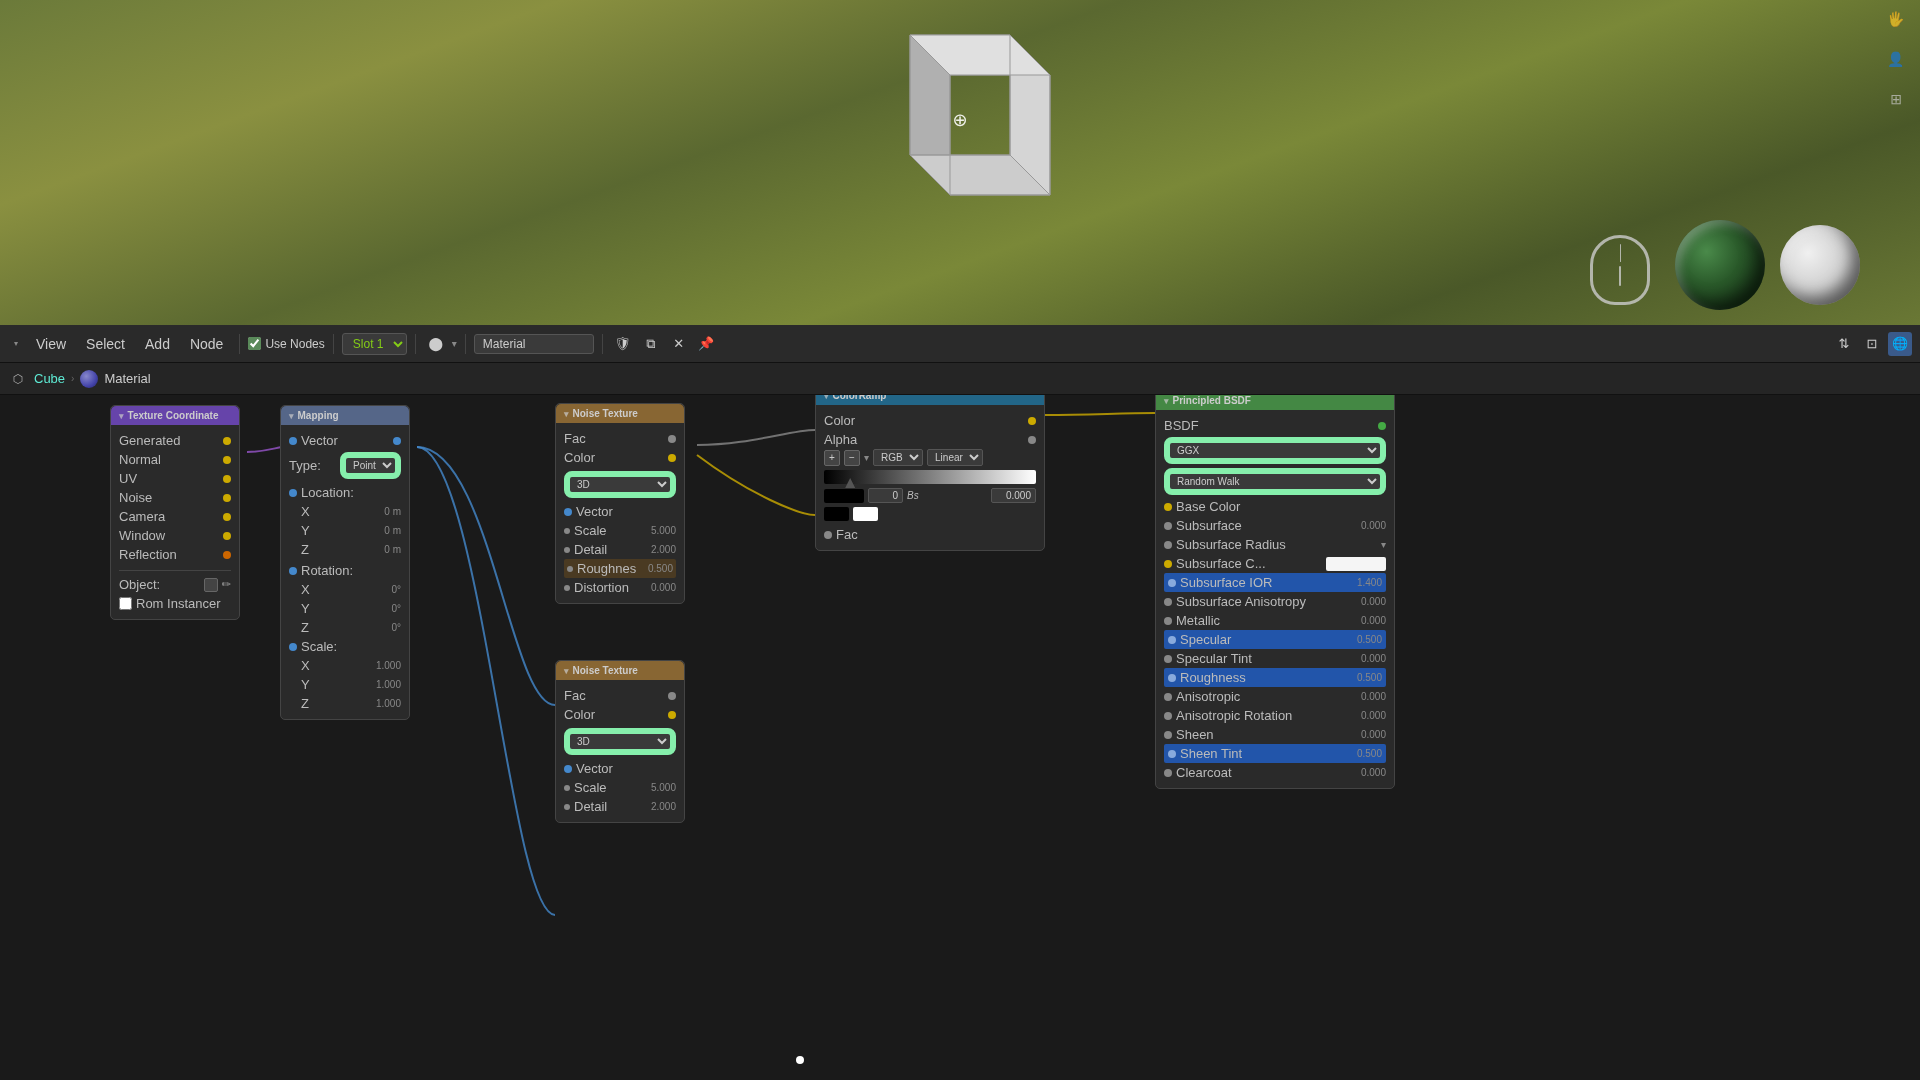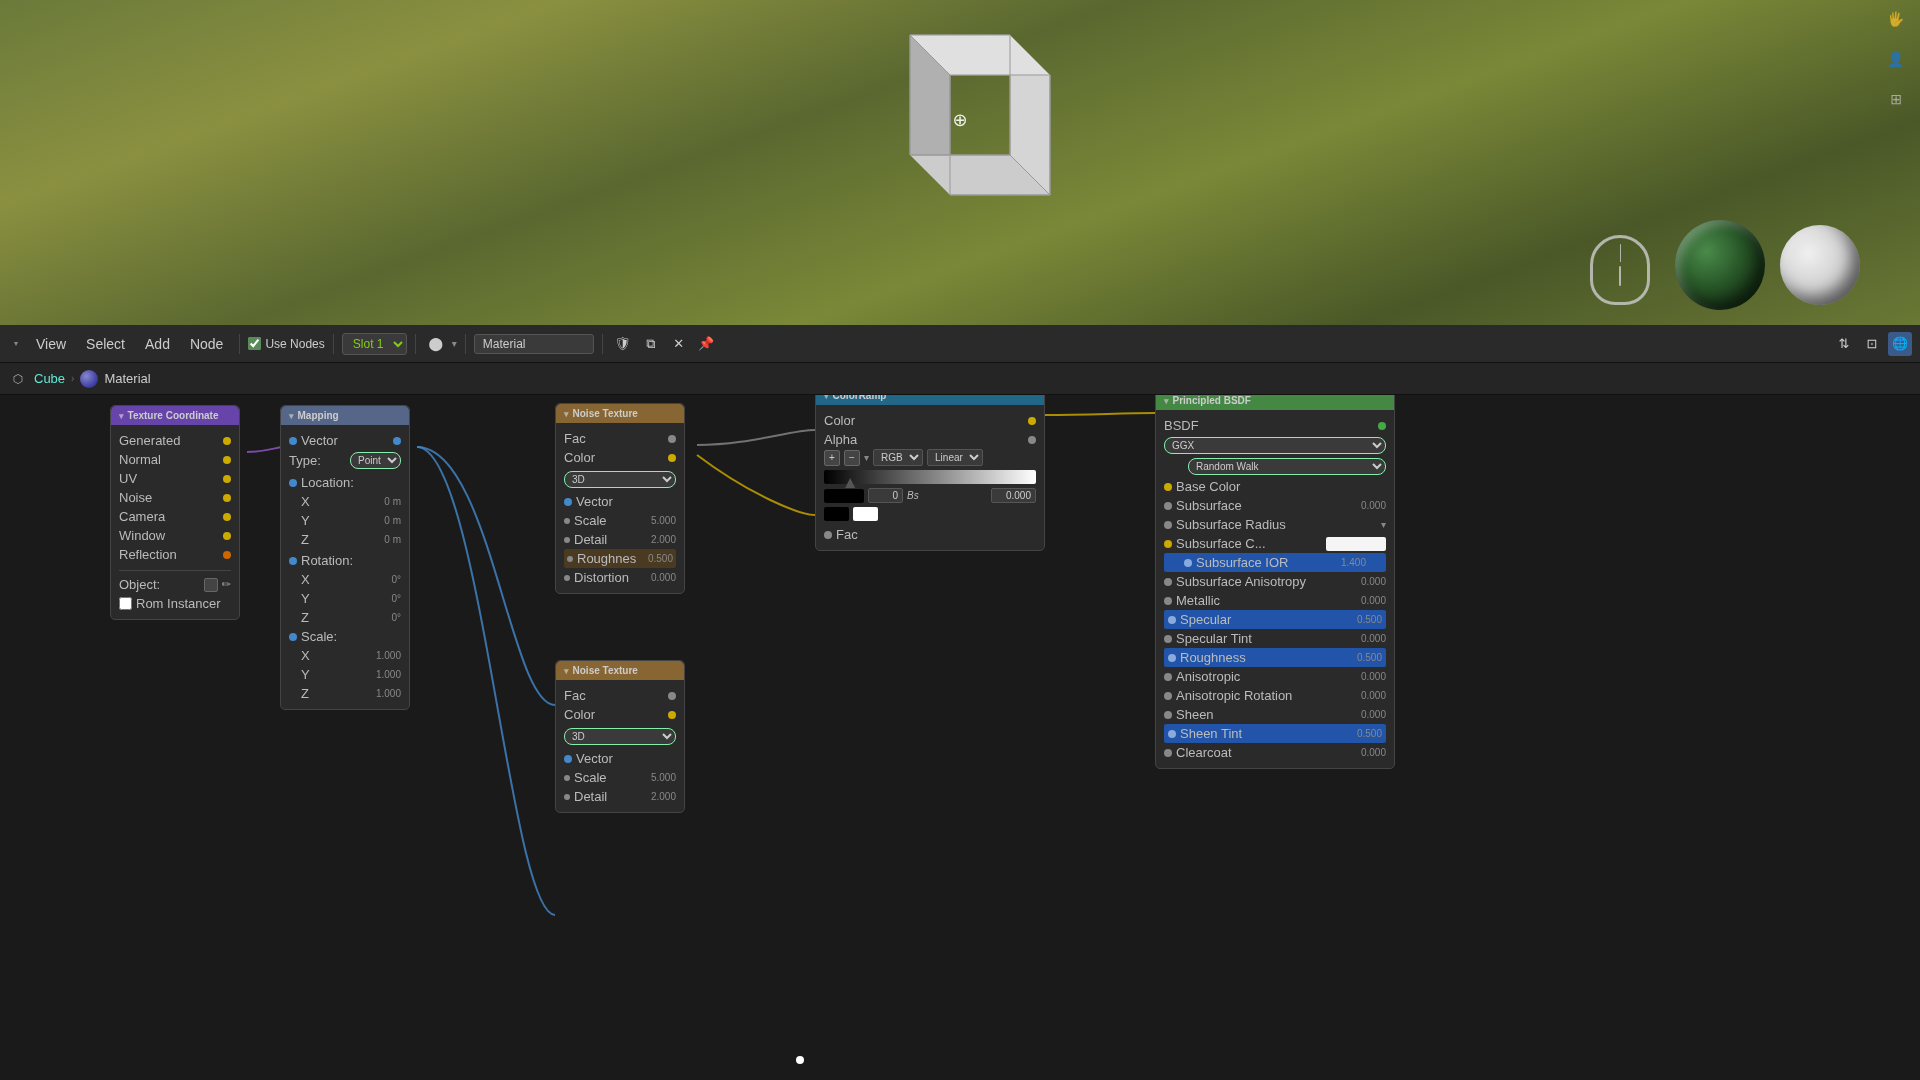--- a/index.html
+++ b/index.html
@@ -296,21 +296,21 @@
       color: #ccc;
       padding: 1px 4px;
       border-radius: 2px;
       font-size: 10px;
       width: 55px;
       text-align: right;
     }
 
     .node-select {
       background: #3a3a3a;
-      border: 1px solid #86efac;
+      border: 6px solid #86efac;
       color: #ccc;
       font-size: 10px;
       border-radius: 8px;
       padding: 1px 3px;
     }
 
     
     #node-tex-coord {
       left: 110px;
       top: 10px;
@@ -851,21 +851,21 @@
           <div class="node-socket socket-green"></div>
         </div>
 
         <div class="node-row">
           <select class="node-select" style="width:100%;">
             <option>GGX</option>
           </select>
         </div>
 
         <div class="node-row">
-          <select class="node-select" style="width:100%;margin-left:24px;">
+          <select class="node-select" style="width:100%;">
             <option>Random Walk</option>
           </select>
         </div>
 
         <div class="node-row">
           <div class="node-socket socket-yellow"></div>
           <span class="node-label">Base Color</span>
         </div>
 
         <div class="node-row">
@@ -879,21 +879,21 @@
           <span class="node-label">Subsurface Radius</span>
           <span style="color:#888;font-size:10px;">▾</span>
         </div>
 
         <div class="node-row">
           <div class="node-socket socket-yellow"></div>
           <span class="node-label">Subsurface C...</span>
           <div class="subsurface-color-box"></div>
         </div>
 
-        <div class="node-row" style="background:#2255aa;border-radius:2px;padding:2px 20px;">
+        <div class="node-row" style="background:#2255aa;border-radius:2px;padding:2px 4px;">
           <div class="node-socket socket-gray" style="background:#88aadd;"></div>
           <span class="node-label">Subsurface IOR</span>
           <span class="node-value">1.400</span>
         </div>
 
         <div class="node-row">
           <div class="node-socket socket-gray"></div>
           <span class="node-label">Subsurface Anisotropy</span>
           <span class="node-value">0.000</span>
         </div>

